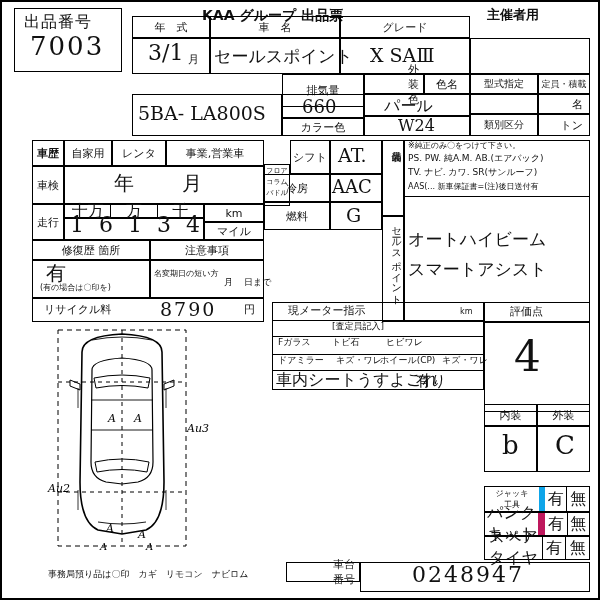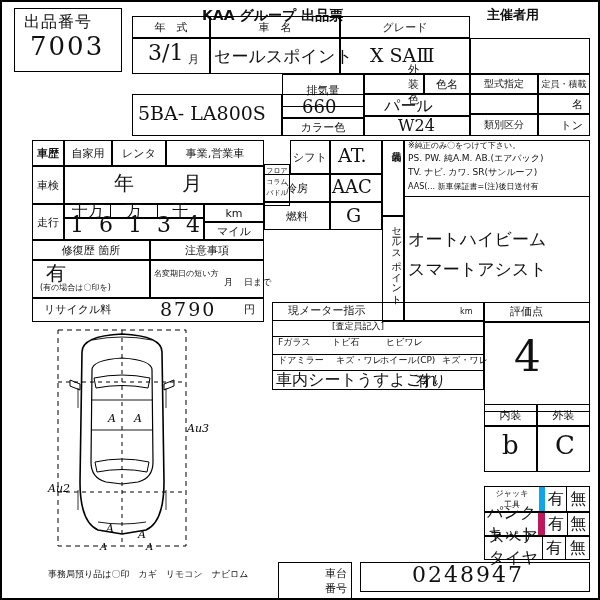--- a/index.html
+++ b/index.html
@@ -273,21 +273,21 @@
         </div>
       <div style="flex:0.6;border-right:1px solid #000;" class="ctr">
           <span class="sm">有</span>
         </div>
       <div style="flex:0.6;" class="ctr">
           <span class="sm">無</span>
         </div>
     </div>
   </div>
 
-  <div class="bx" style="left:276px;top:560px;width:74px;height:38px;padding-left:46px;">
+  <div class="bx" style="left:284px;top:560px;width:74px;height:20px;padding-left:46px;">
     <div class="cell-label">車台番号</div>
   </div>
   <div class="bx" style="left:358px;top:560px;width:230px;height:30px;"></div>
   <div class="hand hw" style="left:410px;top:560px;font-size:22px;letter-spacing:2px;">0248947</div>
 
   <div style="position:absolute;left:32px;top:320px;width:230px;height:240px;">
     <svg width="230" height="240" viewBox="0 0 230 240">
 
       <rect x="24" y="8" width="128" height="216" fill="none" stroke="#000" stroke-width="1" stroke-dasharray="5,4"></rect>
 

